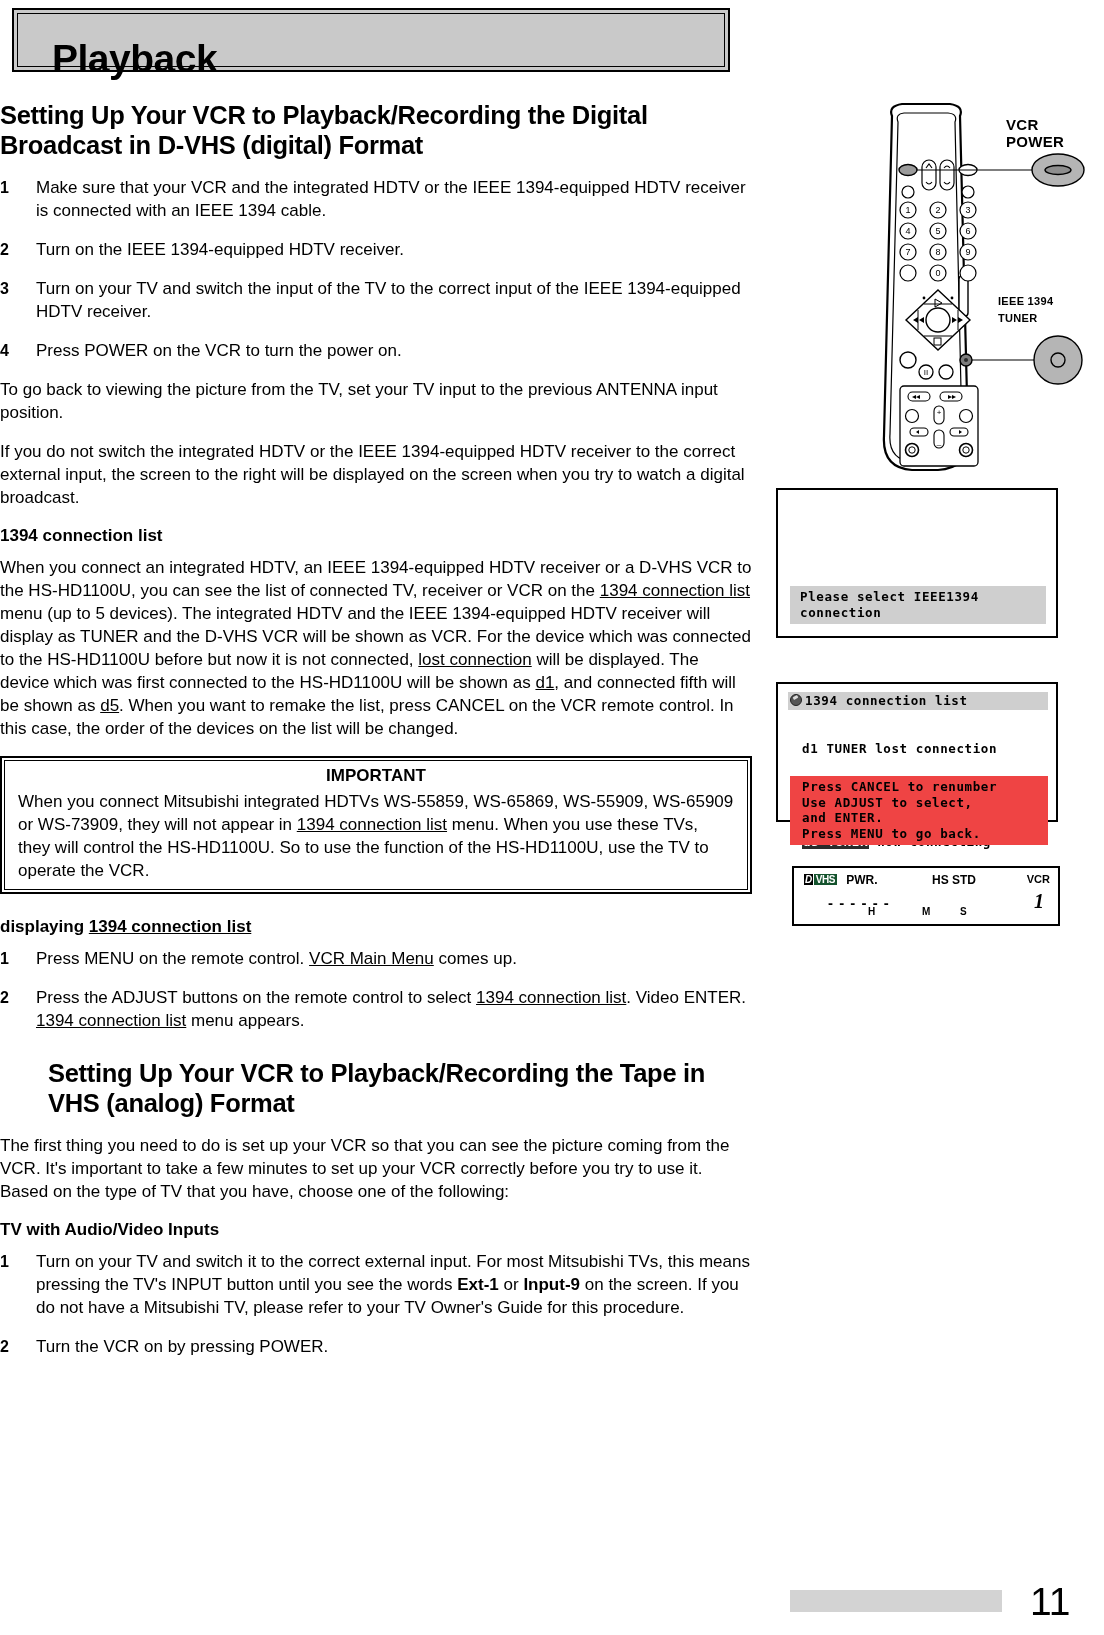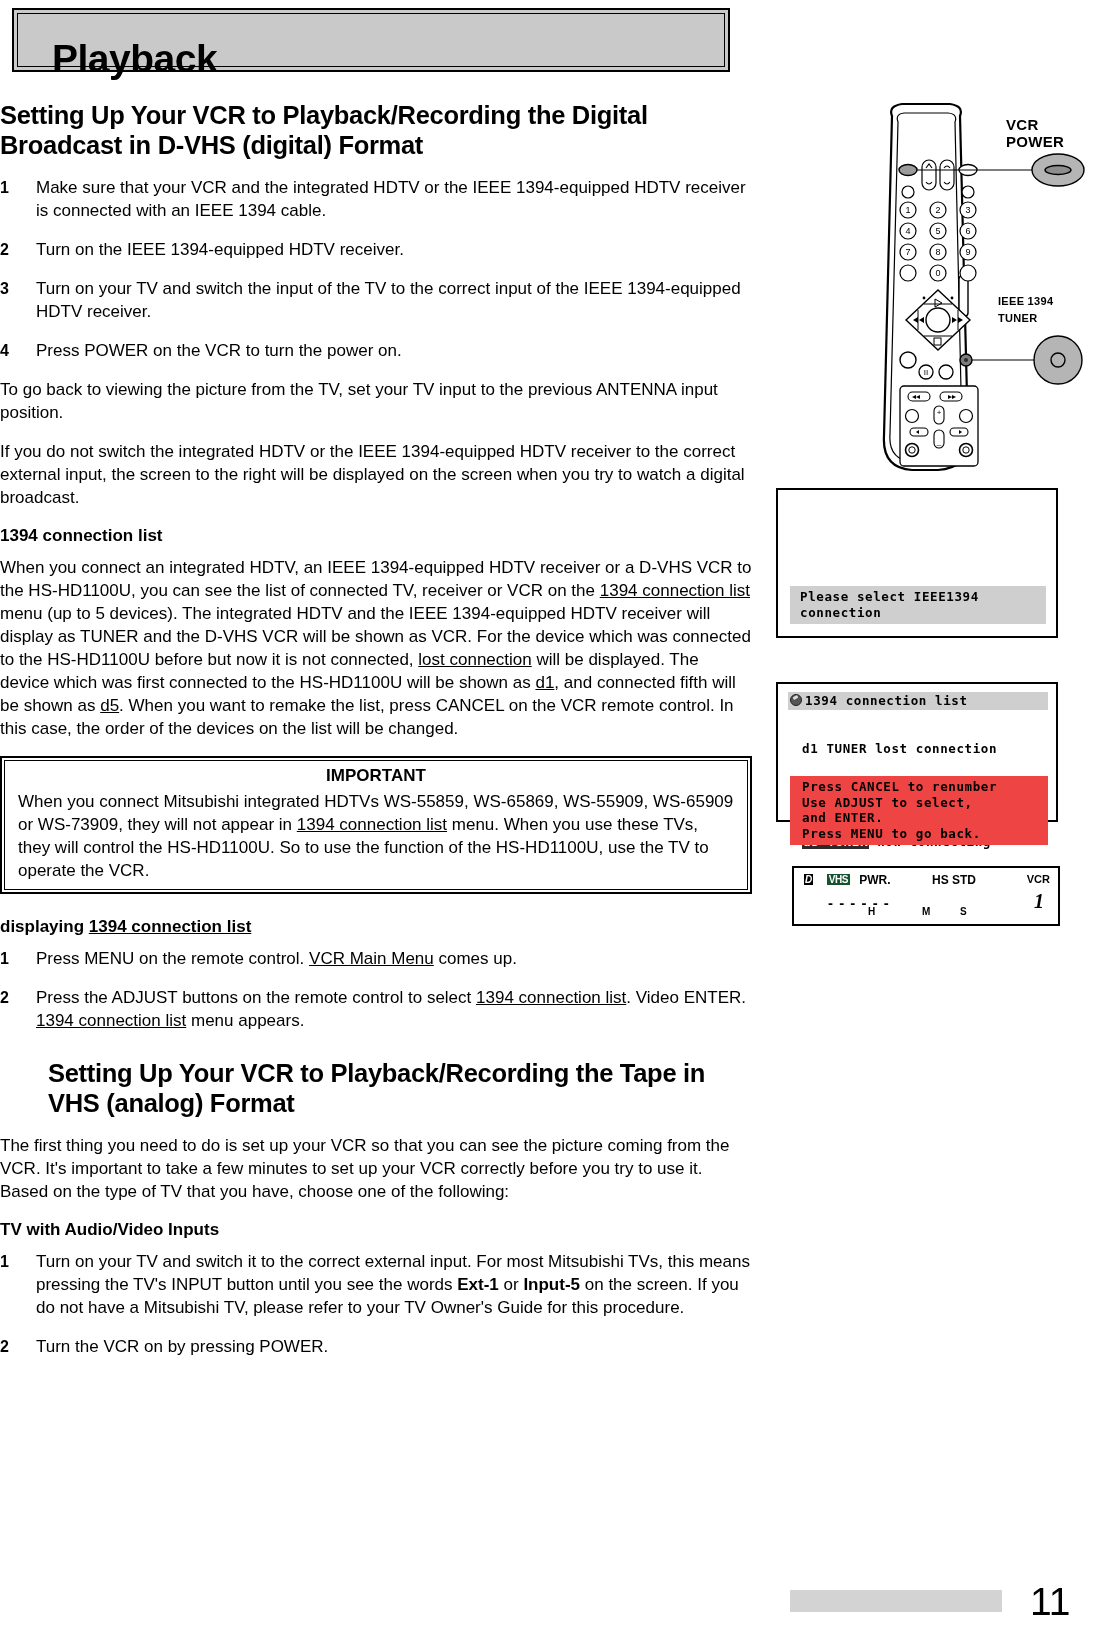--- a/index.html
+++ b/index.html
@@ -128,21 +128,21 @@
   .dvhs-logo{
     display:inline-block;font-size:10px;font-weight:bold;
     letter-spacing:-0.5px;vertical-align:1px;
   }
   .dvhs-d{
     display:inline-block;background:#000;color:#fff;padding:0 1px;
     font-style:italic;
   }
   .dvhs-v{
     display:inline-block;background:#14532d;color:#fff;padding:0 2px;
-    margin-left:14px;
+    margin-left:1px;
   }
   .vfd-pwr{margin-left:6px;}
   .vfd-hs{position:absolute;left:128px;top:0;}
   .vfd-vcr{position:absolute;right:2px;top:0;font-size:11px;}
   .vfd-time{
     position:absolute;left:34px;top:26px;font-size:15px;font-weight:bold;
     letter-spacing:1px;font-family:"Liberation Sans", sans-serif;
   }
   .vfd-count{
     position:absolute;right:14px;top:22px;font-size:20px;font-weight:bold;
@@ -210,21 +210,21 @@
   </div>
 
   <h1 class="sec" style="margin-top:26px;margin-left:48px;">Setting Up Your VCR to Playback/Recording the Tape in VHS (analog) Format</h1>
 
   <p class="body">The first thing you need to do is set up your VCR so that you can see the picture coming from the VCR.  It's important to take a few minutes to set up your VCR correctly before you try to use it.  Based on the type of TV that you have, choose one of the following:</p>
 
   <h2 class="sub">TV with Audio/Video Inputs</h2>
 
   <div class="step">
     <div class="num">1</div>
-    <div class="txt"><span>Turn on your TV and switch it to the correct external input.  For most Mitsubishi TVs, this means pressing the TV's INPUT button until you see the words </span><b class="bd">Ext-1</b><span> or </span><b class="bd">Input-5</b><span> on the screen.  If you do not have a Mitsubishi TV, please refer to your TV Owner's Guide for this procedure.</span></div>
+    <div class="txt"><span>Turn on your TV and switch it to the correct external input.  For most Mitsubishi TVs, this means pressing the TV's INPUT button until you see the words </span><b class="bd">Ext-1</b><span> or </span><b class="bd">Input-9</b><span> on the screen.  If you do not have a Mitsubishi TV, please refer to your TV Owner's Guide for this procedure.</span></div>
   </div>
   <div class="step">
     <div class="num">2</div>
     <div class="txt">Turn the VCR on by pressing POWER.</div>
   </div>
 
 </div>
 
 <div class="rc-wrap">
   <svg width="250" height="380" viewBox="0 0 250 380">

